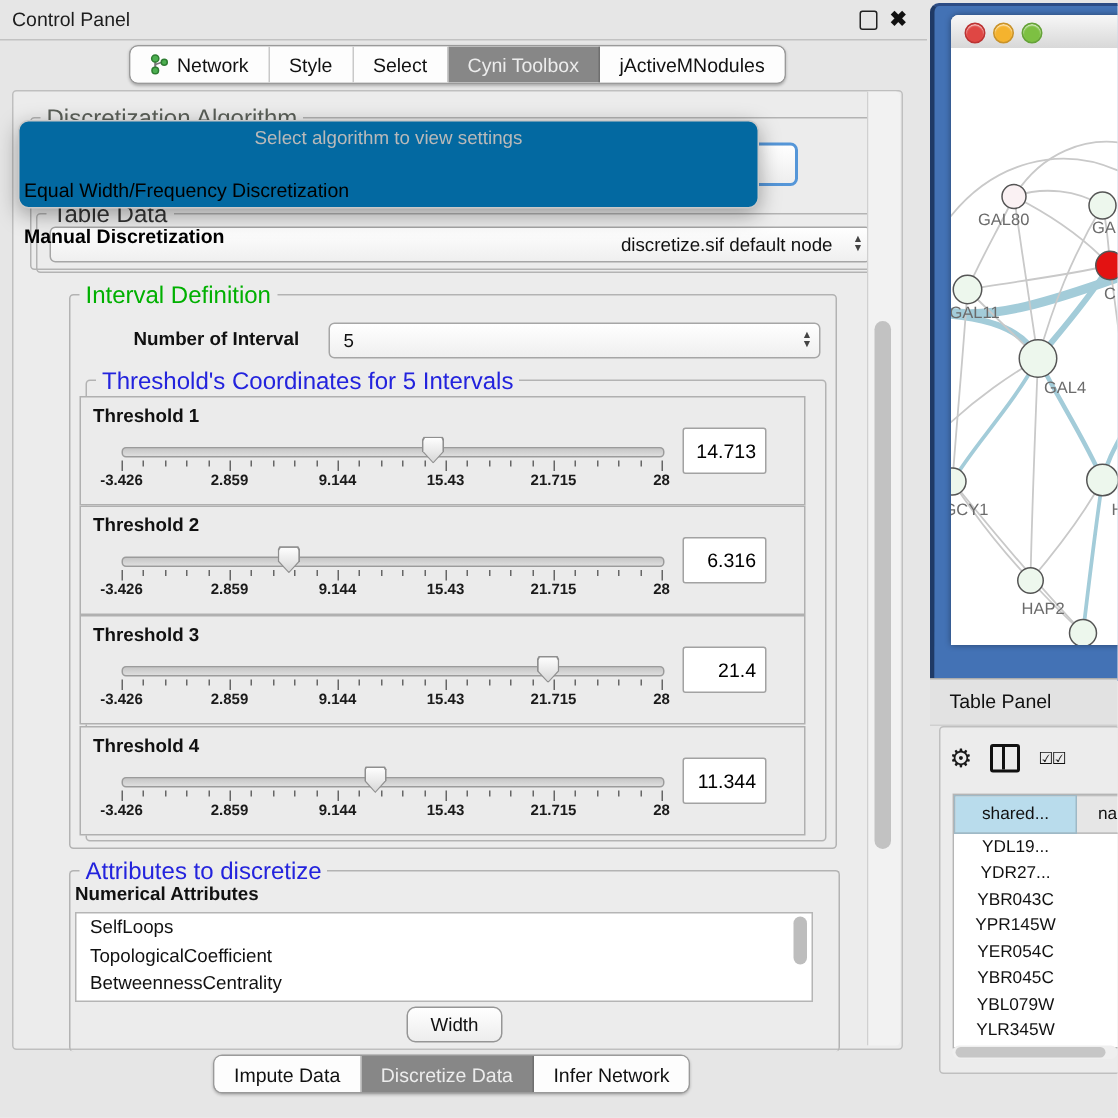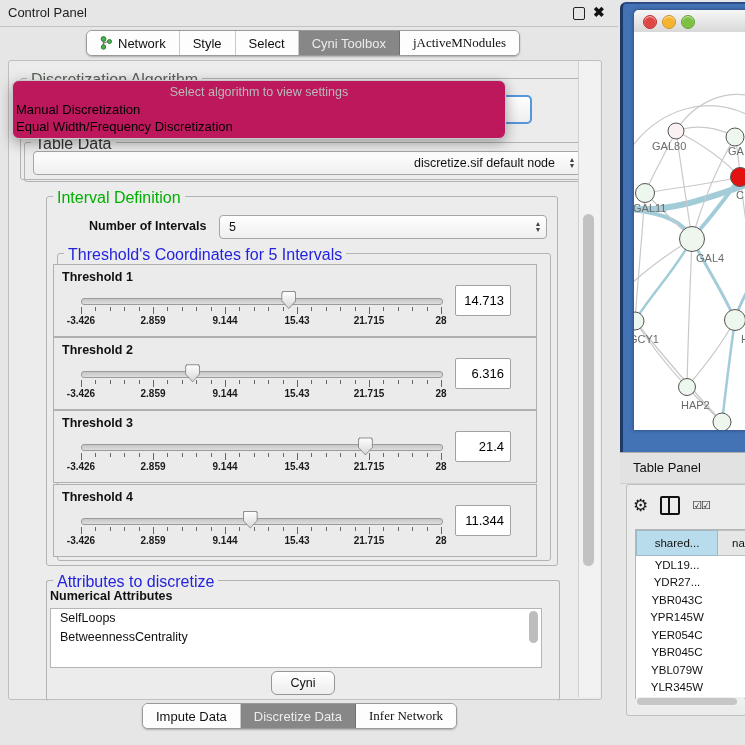--- a/index.html
+++ b/index.html
@@ -11,40 +11,40 @@
   }
   .abs{position:absolute;}
   
   .titlebar{left:0;top:0;width:618px;height:26px;background:#e6e6e6;border-bottom:1px solid #c2c2c2;}
   .titlebar .title{position:absolute;left:8px;top:5px;font-size:13px;color:#1d1d1d;}
   .float-icon{position:absolute;left:573px;top:7px;width:10px;height:11px;border:1.6px solid #222;border-radius:2px;cursor:pointer;}
   .close-icon{position:absolute;left:593px;top:4px;font-size:14px;font-weight:bold;color:#111;cursor:pointer;}
   
   .seg{display:flex;border:1px solid #9a9a9a;border-radius:6px;overflow:hidden;background:#fff;box-shadow:0 1px 2px rgba(0,0,0,.25);height:24px;}
   .seg .segitem{display:flex;align-items:center;gap:5px;padding:0 13px;font-size:13px;color:#111;background:#fdfdfd;border-right:1px solid #c9c9c9;cursor:pointer;white-space:nowrap;}
-  .seg .segitem:last-child{border-right:none;font-family:Liberation Serif, serif;}
+  .seg .segitem:last-child{border-right:none;}
   .seg .segitem.sel{background:#878787;color:#ececec;border-right-color:#6f6f6f;}
   #top-tabbar{left:86px;top:30px;}
   #bottom-tabbar{left:142px;top:703px;}
   .main-panel{left:8px;top:60px;width:592px;height:638px;background:#ececec;border:1px solid #bfbfbf;border-radius:3px;}
   
   .group{position:absolute;border:1px solid #b3b3b3;border-radius:3px;}
   .group-label{position:absolute;top:-8px;left:6px;background:#ececec;padding:0 4px;font-size:16px;white-space:nowrap;}
   .lbl-green{color:#00b000;}
   .lbl-blue{color:#2323dd;}
   .lbl-dark{color:#5a5f58;}
   
   .combo{position:absolute;display:flex;align-items:center;background:linear-gradient(#ffffff,#efefef);border:1px solid #a6a6a6;border-radius:4px;font-size:12.5px;color:#111;cursor:pointer;}
   .combo .val{flex:1;padding:0 9px;overflow:hidden;white-space:nowrap;}
   .combo .stepper{width:16px;display:flex;flex-direction:column;align-items:center;justify-content:center;font-size:7px;line-height:6px;color:#444;}
   
-  .popup{left:12px;top:80px;width:492px;height:57px;background:#be185d;border:1px solid #c9c9c9;border-radius:7px;box-shadow:0 4px 14px rgba(0,0,0,.35);z-index:50;}
+  .popup{left:12px;top:80px;width:492px;height:57px;background:#0369a1;border:1px solid #c9c9c9;border-radius:7px;box-shadow:0 4px 14px rgba(0,0,0,.35);z-index:50;}
   .popup .ph{position:absolute;left:0;right:0;top:4px;text-align:center;font-size:12.5px;color:#b9b9b9;}
   .popup .it{position:absolute;left:3px;font-size:13px;color:#000;white-space:nowrap;}
-  .popup .it.b{font-weight:normal;}
+  .popup .it.b{font-weight:bold;margin-top:48px;}
   .focus-combo{left:336px;top:95px;width:192px;height:25px;border:2px solid #5596d8;border-radius:5px;background:linear-gradient(#fff,#eee);z-index:5;}
   
   .thr{position:absolute;left:53px;width:482px;height:71px;background:#ebebeb;border:1px solid #b0b0b0;}
   .thr .tlabel{position:absolute;left:8px;top:5px;font-size:12.5px;font-weight:bold;color:#111;}
   .thr .track{position:absolute;left:27px;top:33px;width:360px;height:5px;border:1px solid #9b9b9b;border-radius:3px;background:linear-gradient(#c6c6c6,#dedede);}
   .thumb{position:absolute;top:26px;width:15px;height:18px;}
   .thumb .o{position:absolute;inset:0;background:#8f8f8f;clip-path:polygon(8% 0,92% 0,100% 12%,100% 55%,50% 100%,0 55%,0 12%);}
   .thumb .i{position:absolute;inset:1px;background:linear-gradient(#fefefe,#d8d8d8);clip-path:polygon(8% 0,92% 0,100% 12%,100% 55%,50% 100%,0 55%,0 12%);}
   .ticks{position:absolute;left:27px;top:42px;width:360px;height:7px;}
   .ticks span{position:absolute;top:0;width:1px;background:#666;}
@@ -140,21 +140,21 @@
 </div>
 
 <div class="abs popup">
   <div class="ph">Select algorithm to view settings</div>
   <div class="it b" style="top:21px;">Manual Discretization</div>
   <div class="it" style="top:38px;">Equal Width/Frequency Discretization</div>
 </div>
 
 <div class="abs group" style="left:46px;top:196px;width:510px;height:368px;">
   <span class="group-label lbl-green">Interval Definition</span>
-  <span style="position:absolute;left:42px;top:22px;font-size:12.5px;font-weight:bold;color:#111;">Number of Intervals</span>
+  <span style="position:absolute;left:42px;top:22px;font-size:12.5px;font-weight:bold;color:#111;">Number of Interval</span>
   <div class="combo" style="left:172px;top:18px;width:326px;height:22px;">
     <span class="val">5</span>
     <span class="stepper">
         <span>▲</span>
         <span>▼</span>
       </span>
   </div>
   <div class="group" style="left:10px;top:56px;width:492px;height:306px;">
     <span class="group-label lbl-blue">Threshold's Coordinates for 5 Intervals</span>
   </div>
@@ -342,24 +342,25 @@
     </div>
   </div>
 
 <div class="abs group" style="left:46px;top:580px;width:512px;height:120px;border-bottom:none;">
   <span class="group-label lbl-blue">Attributes to discretize</span>
 </div>
 <span class="abs" style="left:50px;top:589px;font-size:12.5px;font-weight:bold;color:#111;">Numerical Attributes</span>
 <div class="abs attr-list">
   <div class="list-vscroll"></div>
 <div class="li">SelfLoops</div>
+    <div class="li">TopologicalCoefficient</div>
     <div class="li">BetweennessCentrality</div>
   </div>
 
-<div class="abs apply-btn">Cyni</div>
+<div class="abs apply-btn">Width</div>
 
 <div class="abs panel-vscroll-track"></div>
 <div class="abs panel-vscroll-thumb"></div>
 
 <div class="abs seg" id="bottom-tabbar">
     <div class="segitem">
       <span>Impute Data</span>
     </div>
     <div class="segitem sel">
       <span>Discretize Data</span>

